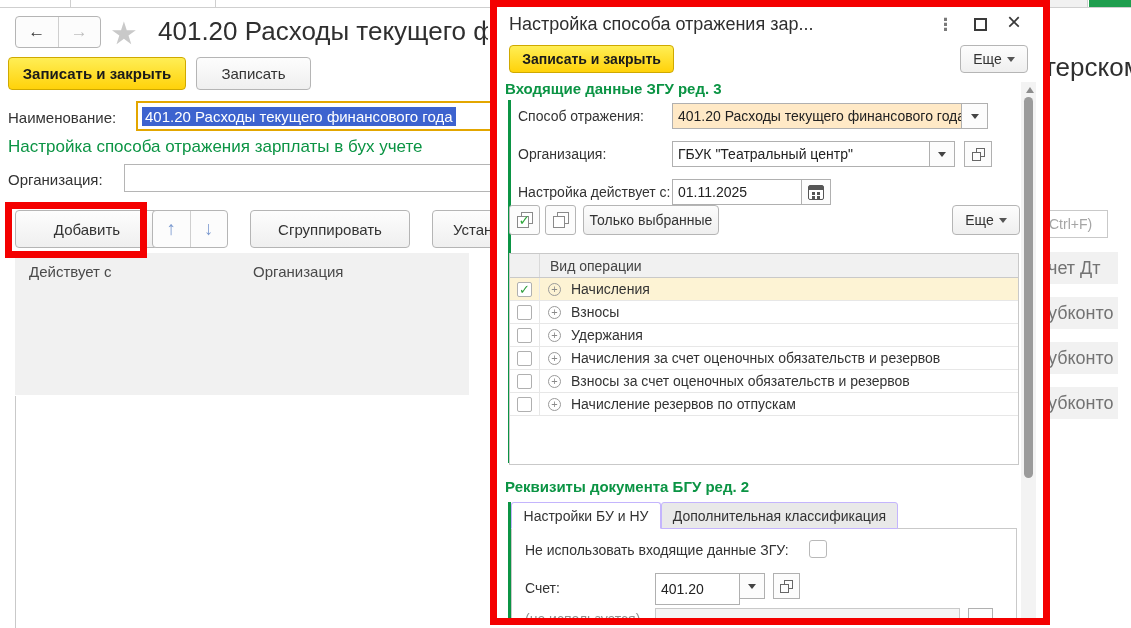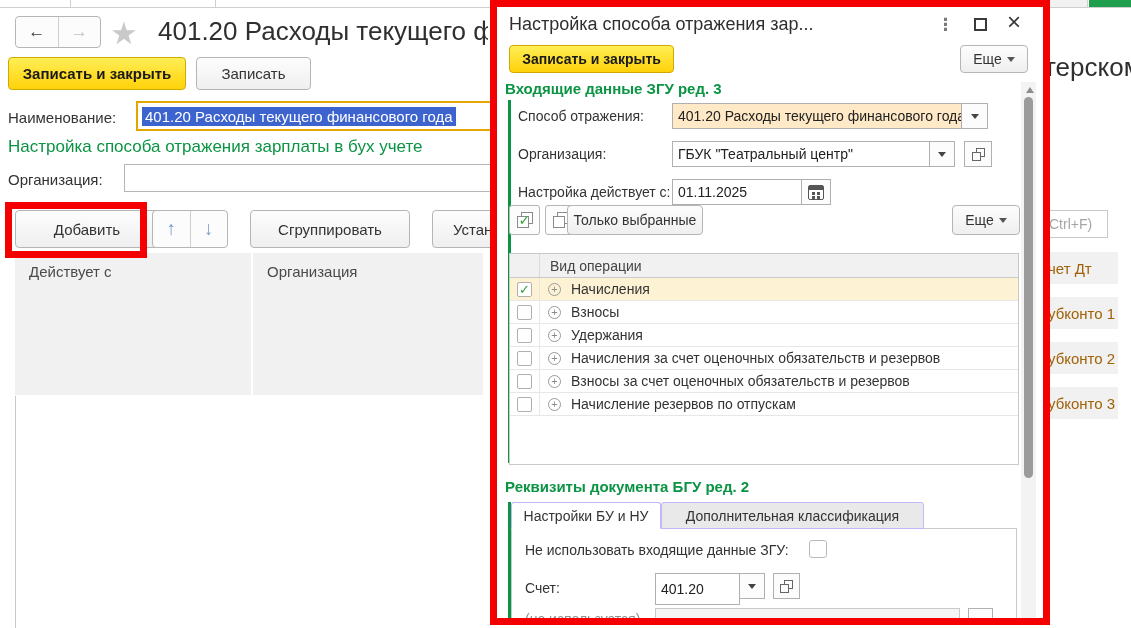--- a/index.html
+++ b/index.html
@@ -47,26 +47,26 @@
   .bw-updown { left:152px; top:210px; width:76px; height:38px; background:#fcfcfc;
     border:1px solid #b5b5b5; border-radius:4px; display:flex; }
   .bw-updown .half { flex:1; display:flex; align-items:center; justify-content:center;
     font-size:19px; font-weight:bold; color:#7d9bd0; }
   .bw-updown .half:first-child { border-right:1px solid #cfcfcf; }
   .bw-group { left:250px; top:210px; width:160px; height:38px; }
   .bw-set { left:432px; top:210px; width:120px; height:38px; justify-content:flex-start; padding-left:20px; }
 
   .bw-hcell { background:#f1f1f1; font-size:15px; color:#4a4a4a; padding:10px 0 12px 14px; }
   .bw-hcell1 { left:15px; top:253px; width:236px; height:142px; }
-  .bw-hcell2 { left:253px; top:253px; width:230px; height:142px; }
+  .bw-hcell2 { left:239px; top:253px; width:230px; height:142px; }
   .bw-body-border { left:15px; top:396px; width:1px; height:232px; background:#c9c9c9; }
 
   .bw-search { left:1048px; top:210px; width:60px; height:28px; background:#fff;
     border:1px solid #c9c9c9; font-size:14px; color:#a5a5a5; display:flex; align-items:center; overflow:hidden; }
-  .bw-rcell { left:1048px; width:70px; height:32px; background:#f1f1f1; font-size:15px; color:#a16207;
+  .bw-rcell { left:1048px; width:70px; height:32px; background:#f1f1f1; font-size:18px; color:#737373;
     display:flex; align-items:center; overflow:hidden; white-space:nowrap; }
 
   
   .red-box-add { left:5px; top:202px; width:142px; height:56px; border:7px solid #f40000; z-index:30; }
 
   
   .dialog { left:490px; top:0; width:560px; height:625px; border:7px solid #f40000;
     background:#fff; z-index:20; }
   .dlg-in { position:relative; width:546px; height:611px; overflow:hidden; background:#fff; }
   .dlg-title { left:12px; top:7px; width:390px; font-size:18px; color:#2f2f2f; white-space:nowrap; overflow:hidden; }
@@ -106,42 +106,42 @@
   .icon-cal::after { content:""; position:absolute; left:3px; top:6px; width:3px; height:3px; background:#555;
     box-shadow:5px 0 #555, 0 4px #555, 5px 4px #555; }
 
   .tb-iconbtn { width:31px; height:30px; background:#fcfcfc; border:1px solid #b5b5b5; border-radius:3px;
     display:flex; align-items:center; justify-content:center; }
   .tb1 { left:12px; top:198px; } .tb2 { left:48px; top:198px; }
   .icon-sheets { position:relative; width:16px; height:16px; }
   .icon-sheets .s1 { position:absolute; right:0; top:0; width:12px; height:12px; border:1.5px solid #8a8a8a; background:#fff; }
   .icon-sheets .s2 { position:absolute; left:0; bottom:0; width:12px; height:12px; border:1.5px solid #8a8a8a; background:#fff; }
   .icon-sheets .chk { position:absolute; left:2px; top:0px; font-size:14px; font-weight:bold; color:#2fa83c; z-index:2; }
-  .tb-only { left:70px; top:198px; width:136px; height:30px; font-size:14px; }
+  .tb-only { left:86px; top:198px; width:136px; height:30px; font-size:14px; }
   .dlg-more-mid { left:455px; top:198px; width:68px; height:30px; }
 
   .ops { left:12px; top:246px; width:510px; height:212px; border:1px solid #c9c9c9; background:#fff; }
   .ops-head { display:flex; height:24px; background:#f1f1f1; border-bottom:1px solid #c9c9c9; }
   .ops-head .c1 { width:30px; border-right:1px solid #d9d9d9; }
   .ops-head .c2 { font-size:14px; color:#444; display:flex; align-items:center; padding-left:10px; }
   .op-row { display:flex; height:23px; border-bottom:1px solid #e7e7e7; align-items:center; }
   .op-row .c1 { width:30px; height:100%; border-right:1px solid #e7e7e7; display:flex; align-items:center; justify-content:center; }
   .op-row.hl { background:#fdf3d4; }
   .cb { width:15px; height:15px; background:#fff; border:1px solid #b0b0b0; border-radius:2px;
     display:flex; align-items:center; justify-content:center; }
   .cb.on::after { content:"✓"; font-size:13px; font-weight:bold; color:#2f9e3c; line-height:1; }
   .expand { width:13px; height:13px; border:1px solid #9a9a9a; border-radius:50%; margin-left:8px;
     display:flex; align-items:center; justify-content:center; font-size:11px; color:#8a8a8a; line-height:1; }
   .op-lbl { font-size:14px; color:#333; margin-left:10px; white-space:nowrap; }
 
   .dlg-h2 { left:8px; top:471px; }
   .tab { position:absolute; height:27px; display:flex; align-items:center; justify-content:center;
     font-size:14px; color:#333; border:1px solid #c4b5fd; border-radius:3px 3px 0 0; white-space:nowrap; }
   .tab-active { left:14px; top:495px; width:150px; background:#fff; border-bottom:1px solid #fff; z-index:2; }
-  .tab-idle { left:164px; top:495px; width:263px; background:#e9e9e9; }
+  .tab-idle { left:164px; top:495px; width:237px; background:#e9e9e9; }
   .tab-panel { left:14px; top:521px; width:506px; height:90px; border:1px solid #c9c9c9; border-bottom:none; background:#fff; }
   .accent2 { left:11px; top:495px; height:116px; }
   .l-nozgu { left:28px; top:535px; } .cb-nozgu { left:312px; top:533px; width:18px; height:18px; border-radius:3px; border-color:#b9b9b9; }
   .l-acct { left:28px; top:573px; } .i-acct { left:158px; top:566px; width:85px; height:32px; }
   .b-acct-dd { left:242px; top:566px; width:26px; height:26px; }
   .b-acct-open { left:276px; top:566px; width:27px; height:26px; }
   .l-partial { left:28px; top:604px; font-size:14px; color:#909090; white-space:nowrap; }
   .i-partial { left:158px; top:601px; width:305px; height:22px; background:#f5f5f5; border:1px solid #c9c9c9; }
   .b-partial { left:471px; top:601px; width:25px; height:20px; font-size:12px; color:#555; }
 

